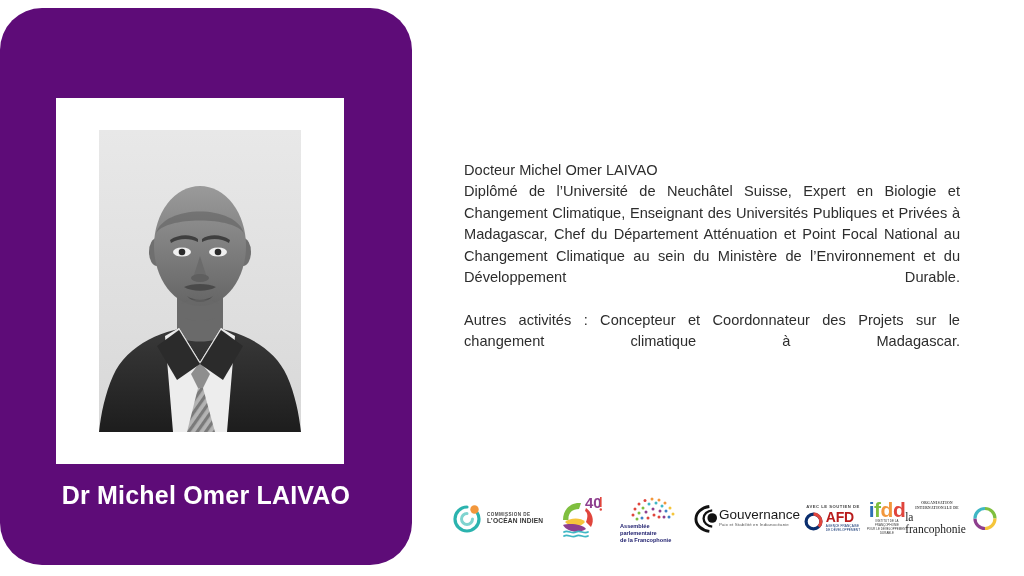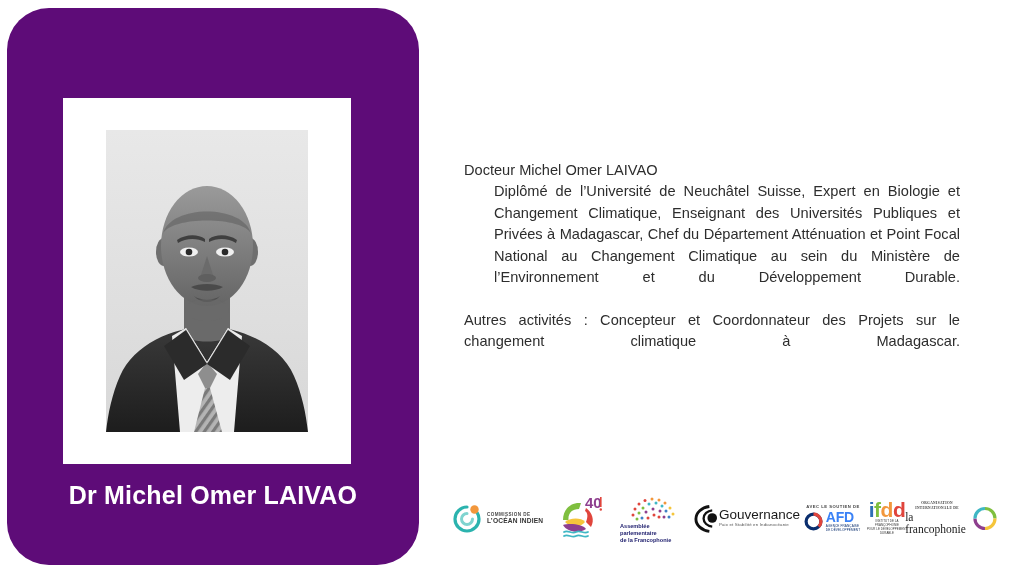--- a/index.html
+++ b/index.html
@@ -11,21 +11,21 @@
     height: 576px;
     background: #ffffff;
     font-family: "Liberation Sans", sans-serif;
     overflow: hidden;
     position: relative;
   }
 
   
   .profile-card {
     position: absolute;
-    left: 7px;
+    left: 0px;
     top: 8px;
     width: 412px;
     height: 557px;
     background: #5E0C78;
     border-radius: 42px;
   }
 
   .photo-frame {
     position: absolute;
     left: 56px;
@@ -69,21 +69,20 @@
     font-size: 14.6px;
     line-height: 21.4px;
   }
   .bio-line-lead {
     text-align: left;
     white-space: nowrap;
   }
   .bio-para {
     text-align: justify;
     text-justify: inter-word;
-    margin-left: 30px;
   }
   .bio-para-last {
     text-align: justify;
     text-justify: inter-word;
   }
   .bio-para-last::after {
     content: "";
     display: inline-block;
     width: 100%;
   }
@@ -158,21 +157,21 @@
     color: #444;
     letter-spacing: 0.5px;
     font-weight: bold;
     margin-bottom: 2px;
     padding-left: 2px;
   }
   .afd-row { display: flex; align-items: center; gap: 3px; }
   .afd-word {
     font-size: 14px;
     font-weight: bold;
-    color: #3b82f6;
+    color: #b91c1c;
     line-height: 13px;
     letter-spacing: -0.2px;
   }
   .afd-sub {
     font-size: 3.1px;
     color: #0a2e6e;
     letter-spacing: 0.1px;
     line-height: 4px;
   }
 

